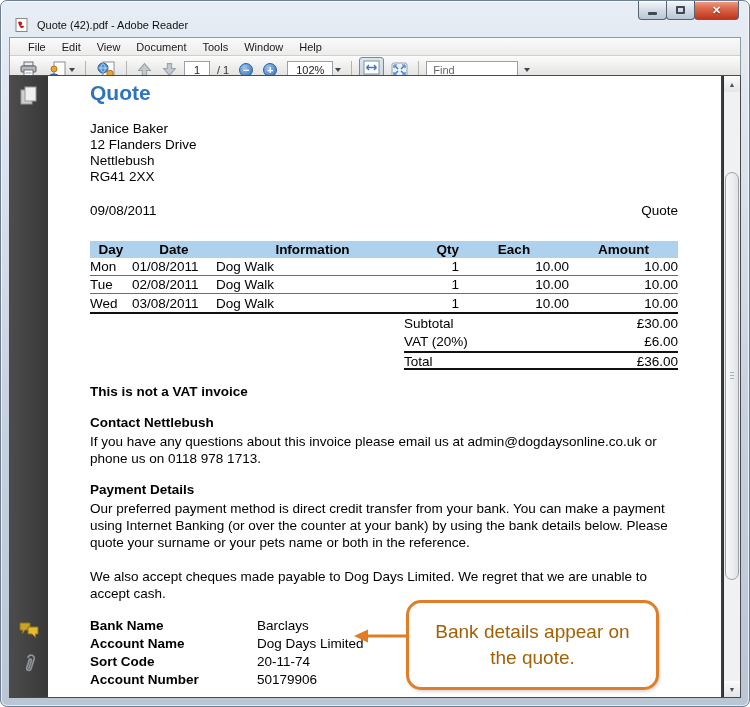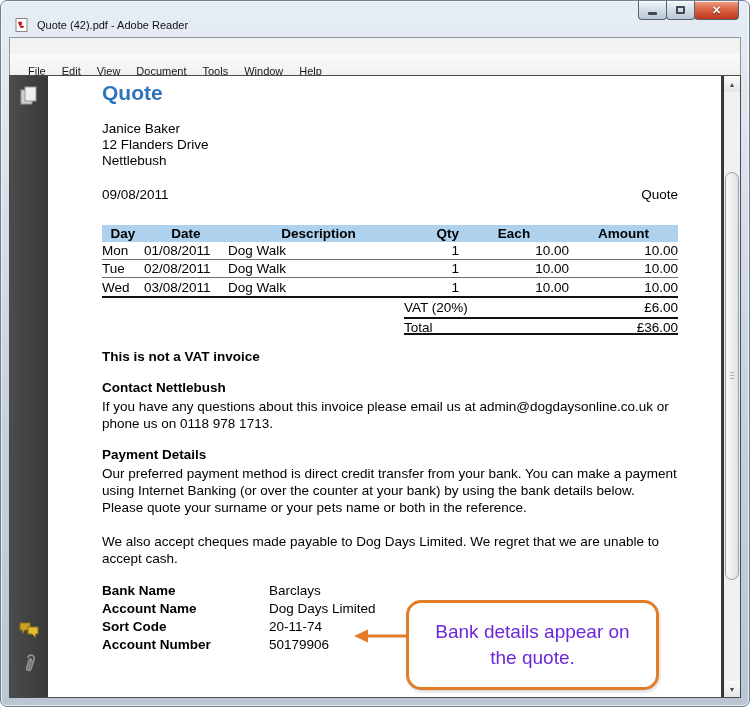--- a/index.html
+++ b/index.html
@@ -18,21 +18,21 @@
     background:linear-gradient(#f5f8fb,#d6dfe8 45%,#b9c6d3); display:flex; align-items:center; justify-content:center;
     margin-left:-1px; cursor:default; box-shadow:inset 0 1px 0 rgba(255,255,255,.8); }
   .capbtn.min,.capbtn.max{ width:29px; }
   .capbtn.close{ width:45px; background:linear-gradient(#f0a18b,#dd6a4d 40%,#c0331c); }
   .glyph-min{ width:9px; height:3px; background:#3e4953; border-radius:1px; margin-top:6px; }
   .glyph-max{ width:9px; height:8px; border:2px solid #3e4953; border-radius:1px; }
   .glyph-close{ color:#fff; font-size:11px; font-weight:bold; text-shadow:0 1px 1px #7c1d0d; }
 
   
   .chrome{ margin:0 8px; border:1px solid #8d99a5; border-bottom:none; background:#f2f2f0; }
-  .menubar{ height:33px; display:flex; align-items:center; padding-left:10px; background:linear-gradient(#fafafa,#ececea);margin-top:16px; }
+  .menubar{ height:17px; display:flex; align-items:center; padding-left:10px; background:linear-gradient(#fafafa,#ececea); }
   .menu-item{ font-size:11px; color:#1a1a1a; padding:1px 8px; cursor:default; }
   .toolbar{ height:28px; display:flex; align-items:center; gap:4px; padding:0 6px;
     background:linear-gradient(#fcfcfc,#e4e4e2 70%,#d7d7d5); border-top:1px solid #cfcfcd; }
   .tsep{ width:1px; height:18px; background:#b3b3b1; margin:0 3px; }
   .tbtn{ display:flex; align-items:center; justify-content:center; padding:2px 3px; border-radius:3px; cursor:default; }
   .caret{ width:0; height:0; border-left:3px solid transparent; border-right:3px solid transparent; border-top:4px solid #444; margin-left:2px; }
   .pagebox,.zoombox,.findbox{ background:#fff; border:1px solid #98a1ab; height:18px; font-size:11px; color:#222; }
   .pagebox{ width:26px; text-align:center; }
   .zoombox{ width:46px; text-align:center; padding-top:2px; }
   .pagecount{ font-size:11px; color:#333; padding:0 3px; }
@@ -42,21 +42,21 @@
     color:#fff; font-size:11px; font-weight:bold; line-height:12px; text-align:center; border:1px solid #275d9c; }
   .selbtn{ border:1px solid #76889b; background:linear-gradient(#dde7f1,#c2d0df); border-radius:3px; padding:2px 3px; }
 
   
   .doc-area{ position:absolute; top:74px; left:8px; right:8px; bottom:8px; display:flex; background:#3d3d3d; border:1px solid #4a4a4a; }
   .nav-pane{ width:38px; background:linear-gradient(90deg,#4c4c4c,#383838); display:flex; flex-direction:column; align-items:center; flex:none; }
   .nav-icon{ margin-top:9px; cursor:default; }
   .nav-bottom{ margin-top:auto; display:flex; flex-direction:column; align-items:center; gap:10px; padding-bottom:18px; }
 
   .page{ flex:1; background:#fff; position:relative; margin-right:2px; overflow:hidden;
-    padding:5px 43px 0 54px; font-size:13.5px; line-height:17px; color:#000; }
+    padding:5px 43px 0 42px; font-size:13.5px; line-height:17px; color:#000; }
 
   
   .doc-title{ color:#2e73be; font-size:21px; font-weight:bold; line-height:24px; }
   .address{ margin-top:16px; line-height:16px; }
   .daterow{ margin-top:17px; display:flex; justify-content:space-between;align-items:flex-end; }
 
   .qtable{ margin-top:22px; }
   .trow{ display:grid; grid-template-columns:42px 84px 1fr 50px 110px 109px; align-items:center; }
   .thead{ background:#aed2ee; height:17px; font-weight:bold; }
   .thead > div{ text-align:center; }
@@ -74,21 +74,21 @@
   .sect-head{ font-weight:bold; margin-top:14px; }
   .para{ margin-top:2px; }
   .para2{ margin-top:17px; }
 
   .bank{ margin-top:15px; }
   .bankrow{ display:grid; grid-template-columns:167px 1fr; line-height:18px; }
   .bankrow .lbl{ font-weight:bold; }
 
   .callout{ position:absolute; left:358px; top:524px; width:253px; height:90px; background:#fff;
     border:3px solid #e07d26; border-radius:15px; display:flex; align-items:center; justify-content:center;
-    text-align:center; color:#6d28d9; font-size:19px; line-height:26px; padding:6px 18px;
+    text-align:center; color:#a16207; font-size:19px; line-height:26px; padding:6px 18px;
     box-shadow:1px 2px 3px rgba(0,0,0,.15); }
   .callout-arrow{ position:absolute; left:303px; top:551px; }
 
   
   .vscroll{ width:17px; flex:none; background:#f0f1f2; position:relative; border-left:1px solid #2e2e2e; }
   .sbtn{ position:absolute; left:0; right:0; height:16px; display:flex; align-items:center; justify-content:center;
     background:linear-gradient(#fbfbfb,#e3e5e7); font-size:7px; color:#4a4f55; }
   .sbtn.up{ top:0; } .sbtn.down{ bottom:0; }
   .thumb{ position:absolute; left:1px; right:1px; top:96px; height:408px; border:1px solid #9aa0a6; border-radius:8px;
     background:linear-gradient(90deg,#fafafa,#dfe2e5); }
@@ -225,32 +225,33 @@
     </div>
 
     <div class="page">
 
       <div class="doc-title">Quote</div>
 
       <div class="address">
         <div>Janice Baker</div>
         <div>12 Flanders Drive</div>
         <div>Nettlebush</div>
+        <div>RG41 2XX</div>
       </div>
 
       <div class="daterow">
         <span>09/08/2011</span>
         <span>Quote</span>
       </div>
 
       <div class="qtable">
         <div class="trow thead">
           <div>Day</div>
           <div>Date</div>
-          <div>Description</div>
+          <div>Information</div>
           <div class="h-qty">Qty</div>
           <div>Each</div>
           <div>Amount</div>
         </div>
         <div class="tbody">
           <div class="trow">
             <div>Mon</div>
             <div>01/08/2011</div>
             <div>Dog Walk</div>
             <div class="c-qty">1</div>
@@ -271,20 +272,24 @@
             <div>Dog Walk</div>
             <div class="c-qty">1</div>
             <div class="c-each">10.00</div>
             <div class="c-amt">10.00</div>
           </div>
         </div>
       </div>
 
       <div class="totals">
         <div class="totrow">
+          <span>Subtotal</span>
+          <span>£30.00</span>
+        </div>
+        <div class="totrow">
           <span>VAT (20%)</span>
           <span>£6.00</span>
         </div>
         <div class="totrow total">
           <span>Total</span>
           <span>£36.00</span>
         </div>
       </div>
 
       <div class="bold-note">This is not a VAT invoice</div>

